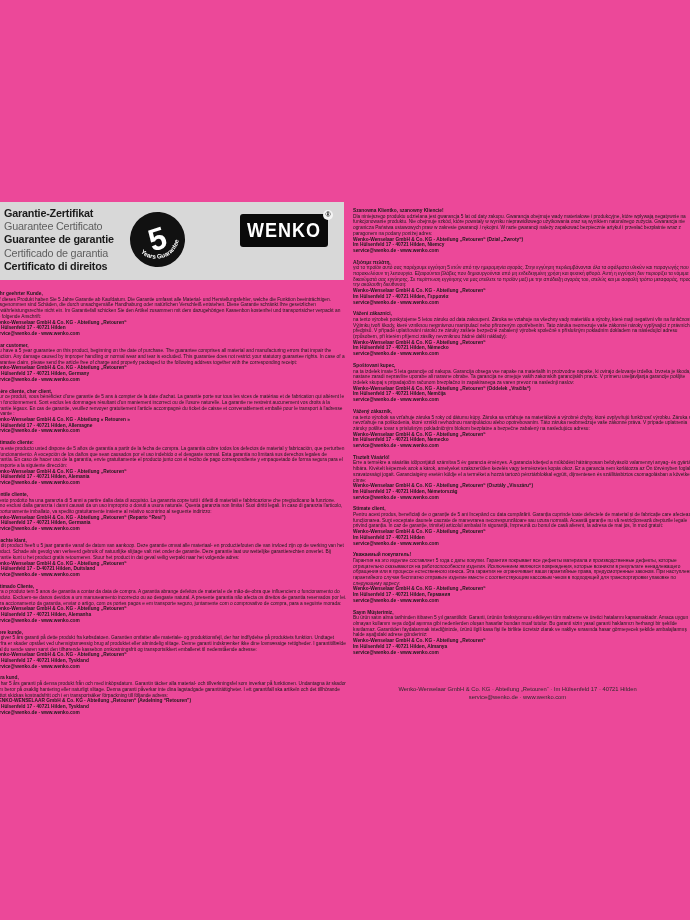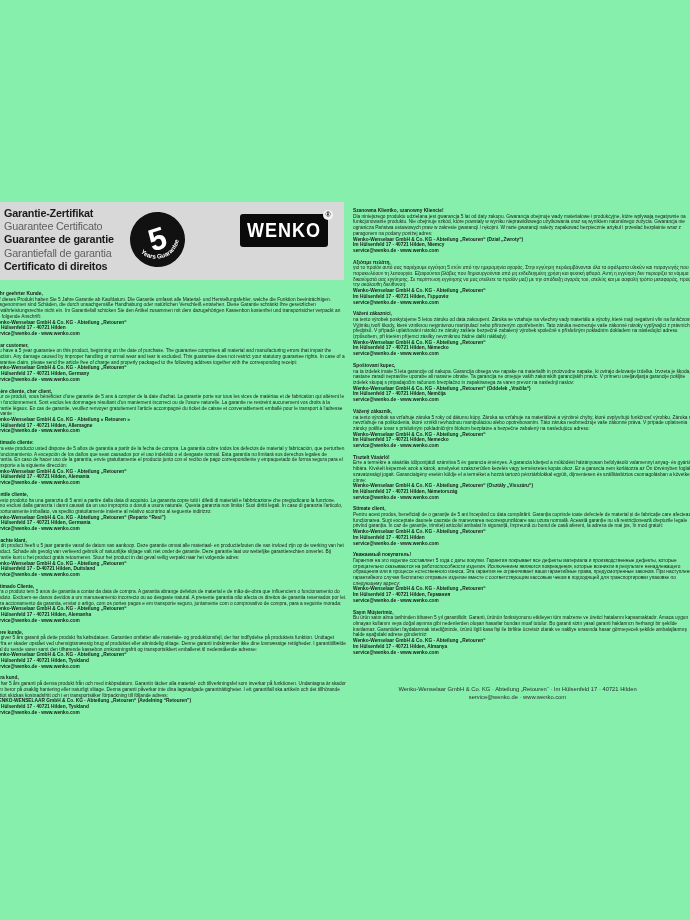--- a/index.html
+++ b/index.html
@@ -1,17 +1,17 @@
 <!DOCTYPE html>
 <html><head>
 <meta charset="utf-8">
 <style>
   html, body { margin:0; padding:0; width:690px; height:920px; overflow:hidden; background:#ffffff;
                font-family:"Liberation Sans", sans-serif; }
-  .page { position:relative; width:690px; height:920px; background:#86efac; }
+  .page { position:relative; width:690px; height:920px; background:#ec4899; }
 
   .band { position:absolute; left:0; top:202px; width:344px; height:78px; background:#d8d8d8; }
   .titles { position:absolute; left:4px; top:5px; }
   .t-line { font-size:10.8px; line-height:13.2px; letter-spacing:-0.2px; white-space:nowrap; }
   .t-bold  { font-weight:bold; color:#1b1b1b; }
   .t-light { font-weight:normal; color:#5f5f5f; }
 
   .badge { position:absolute; left:128px; top:210px; width:59px; height:59px; }
 
   .logo { position:absolute; left:240px; top:214px; width:88px; height:33px; background:#0a0a0a;
@@ -37,21 +37,21 @@
 </head>
 <body>
 
 <div class="page">
 
   <div class="band">
     <div class="titles">
         <div class="t-line t-bold">Garantie-Zertifikat</div>
         <div class="t-line t-light">Guarantee Certificato</div>
         <div class="t-line t-bold">Guarantee de garantie</div>
-        <div class="t-line t-light">Garantiefall de garantia</div>
+        <div class="t-line t-light">Certificado de garantia</div>
         <div class="t-line t-bold">Certificato di direitos</div>
       </div>
   </div>
 
   <svg class="badge" viewBox="0 0 59 59">
     <g transform="rotate(-18 29.5 29.5)">
       <circle cx="29.5" cy="29.5" r="27.5" fill="#111111"></circle>
       <text x="29.5" y="39.5" text-anchor="middle" font-size="31" font-weight="bold" fill="#ffffff" font-family="Liberation Sans, sans-serif">5</text>
       <path id="badge-arc" d="M 9 36 A 23 23 0 0 0 50 36" fill="none"></path>
       <text font-size="6.2" font-weight="bold" fill="#ffffff" font-family="Liberation Sans, sans-serif">

